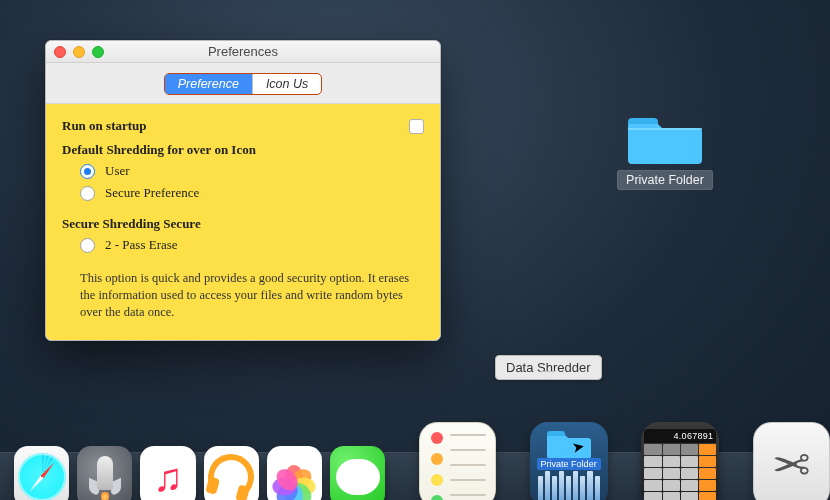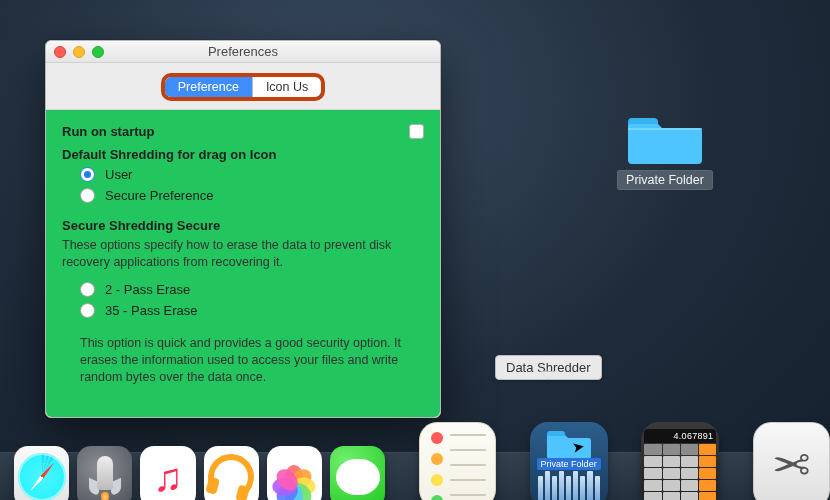--- a/index.html
+++ b/index.html
@@ -42,33 +42,33 @@
     text-align: center; font-size: 13px; color:#4a4a4a;
     pointer-events: none;
   }
 
   .seg-wrap {
     display:flex; justify-content:center; padding: 10px 0 8px;
     border-bottom:1px solid #d6d6d6;
     background:#ececec;
   }
   .segmented {
-    display:inline-flex; border:4px solid #c2410c; border-radius:10px;
-    overflow:hidden; font-size:12.5px; background:#fff;
+    display:inline-flex; border:1px solid #c2410c; border-radius:5px;
+    overflow:hidden; font-size:12.5px; background:#fff;font-style:italic;
   }
   .segmented span {
     padding:3px 13px; border-right:1px solid #bdbdbd;
     color:#333;
   }
   .segmented span:last-child{border-right:none;}
   .segmented span.active {
     background:#3e8dfb; color:#fff;
   }
 
-  .content { padding: 10px 16px 28px; background:#22c55e; border-radius:0 0 6px 6px;}
+  .content { padding: 10px 16px 15px; background:#fde047; border-radius:0 0 6px 6px;font-family:Liberation Serif, serif;}
   .row { display:flex; align-items:center; justify-content:space-between; padding:4px 0;}
   .bold { font-weight:600; }
   .checkbox { width:15px; height:15px; background:#fff; border:1px solid #b0b0b0; border-radius:3px;}
 
   .radio-group { padding: 2px 0 6px 18px;}
   .radio-line { display:flex; align-items:center; gap:10px; padding:3px 0;}
   .radio { width:15px; height:15px; border-radius:50%; border:1px solid #a0a0a0; background:#fff; position:relative; flex-shrink:0;}
   .radio.sel { border-color:#1e7df0;}
   .radio.sel::after{
     content:""; position:absolute; inset:3px; border-radius:50%;
@@ -265,43 +265,38 @@
       <span>Icon Us</span>
     </div>
   </div>
 
   <div class="content">
     <div class="row">
       <span class="bold">Run on startup</span>
       <div class="checkbox"></div>
     </div>
 
-    <div class="bold" style="padding-top:4px">Default Shredding for drag on Icon</div>
+    <div class="bold" style="padding-top:4px">Default Shredding for over on Icon</div>
     <div class="radio-group">
       <div class="radio-line">
         <div class="radio sel"></div>
         <span>User</span>
       </div>
       <div class="radio-line">
         <div class="radio"></div>
         <span>Secure Preference</span>
       </div>
     </div>
 
     <div class="subhead">Secure Shredding Secure</div>
-    <div class="desc">These options specify how to erase the data to prevent disk recovery applications from recovering it.</div>
 
     <div class="radio-group">
       <div class="radio-line">
         <div class="radio"></div>
         <span>2 - Pass Erase</span>
-      </div>
-      <div class="radio-line">
-        <div class="radio"></div>
-        <span>35 - Pass Erase</span>
       </div>
     </div>
 
     <div class="desc2">This option is quick and provides a good security option. It erases the information used to access your files and write random bytes over the data once.</div>
   </div>
 </div>
 
 <div class="tooltip">Data Shredder</div>
 
 <div class="dock-shelf"></div>

